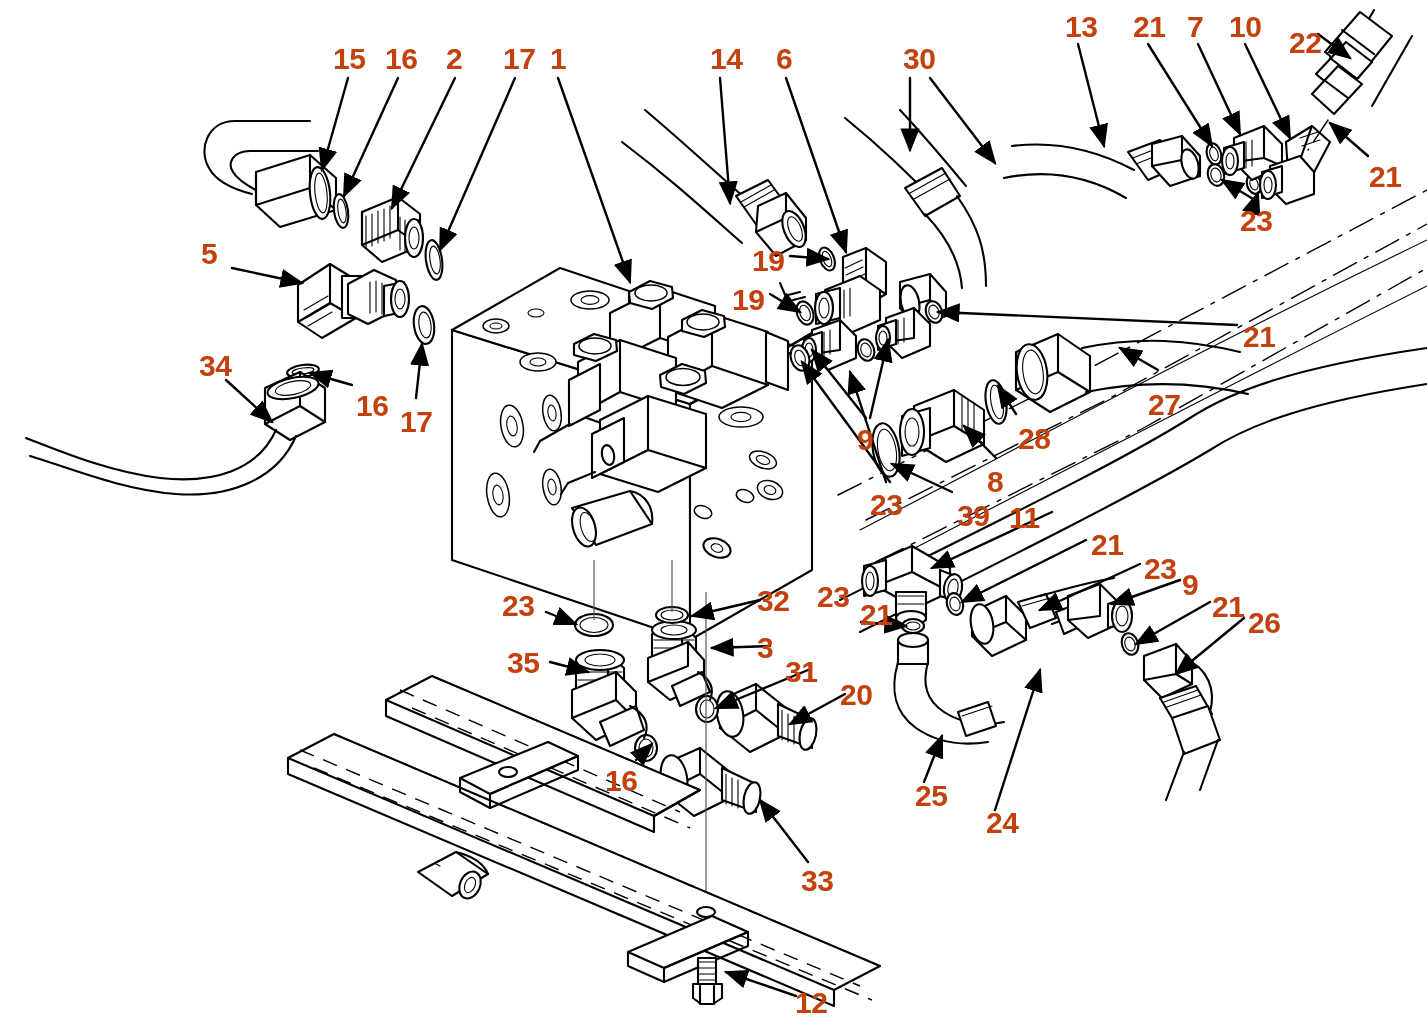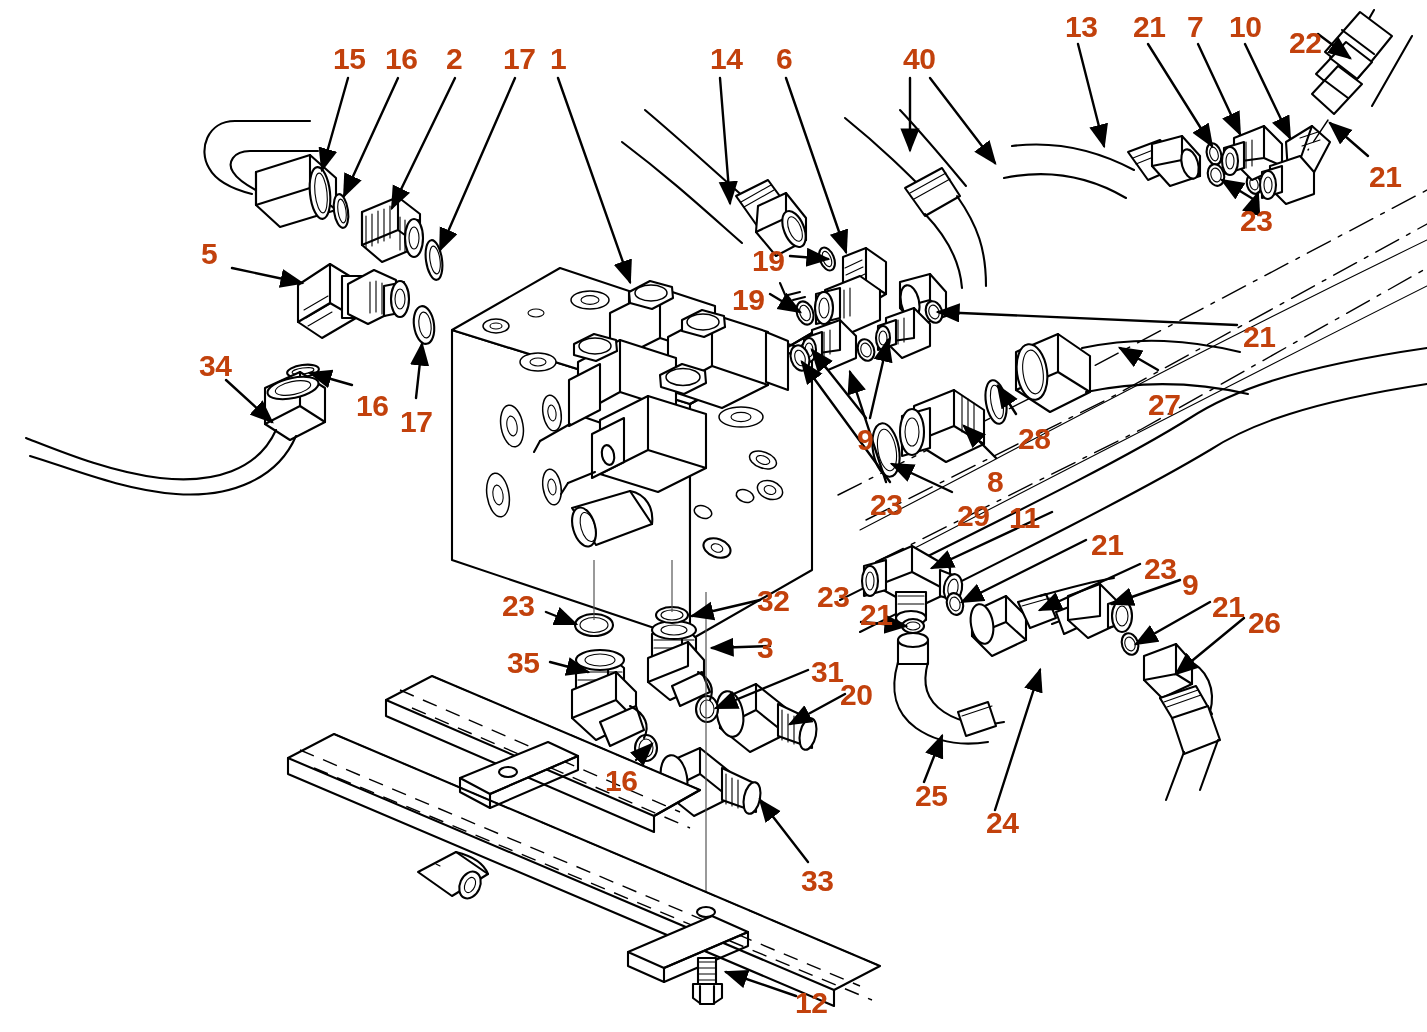--- a/index.html
+++ b/index.html
@@ -618,53 +618,53 @@
 </svg>
 
 <div>
   <div class="callout" style="left:333px;top:44px">15</div>
   <div class="callout" style="left:385px;top:44px">16</div>
   <div class="callout" style="left:446px;top:44px">2</div>
   <div class="callout" style="left:503px;top:44px">17</div>
   <div class="callout" style="left:550px;top:44px">1</div>
   <div class="callout" style="left:710px;top:44px">14</div>
   <div class="callout" style="left:776px;top:44px">6</div>
-  <div class="callout" style="left:903px;top:44px">40</div>
+  <div class="callout" style="left:903px;top:44px">30</div>
   <div class="callout" style="left:1065px;top:12px">13</div>
   <div class="callout" style="left:1133px;top:12px">21</div>
   <div class="callout" style="left:1187px;top:12px">7</div>
   <div class="callout" style="left:1229px;top:12px">10</div>
   <div class="callout" style="left:1289px;top:28px">22</div>
   <div class="callout" style="left:1369px;top:162px">21</div>
   <div class="callout" style="left:1240px;top:206px">23</div>
   <div class="callout" style="left:201px;top:239px">5</div>
   <div class="callout" style="left:752px;top:246px">19</div>
   <div class="callout" style="left:732px;top:285px">19</div>
   <div class="callout" style="left:1243px;top:322px">21</div>
   <div class="callout" style="left:400px;top:407px">17</div>
   <div class="callout" style="left:356px;top:391px">16</div>
   <div class="callout" style="left:199px;top:351px">34</div>
   <div class="callout" style="left:1148px;top:390px">27</div>
   <div class="callout" style="left:1018px;top:424px">28</div>
   <div class="callout" style="left:857px;top:425px">9</div>
   <div class="callout" style="left:987px;top:467px">8</div>
   <div class="callout" style="left:870px;top:490px">23</div>
-  <div class="callout" style="left:957px;top:501px">29</div>
+  <div class="callout" style="left:957px;top:501px">39</div>
   <div class="callout" style="left:1009px;top:503px">11</div>
   <div class="callout" style="left:1091px;top:530px">21</div>
   <div class="callout" style="left:1144px;top:554px">23</div>
   <div class="callout" style="left:1182px;top:570px">9</div>
   <div class="callout" style="left:1212px;top:592px">21</div>
   <div class="callout" style="left:1248px;top:608px">26</div>
   <div class="callout" style="left:502px;top:591px">23</div>
   <div class="callout" style="left:757px;top:586px">32</div>
   <div class="callout" style="left:817px;top:582px">23</div>
   <div class="callout" style="left:757px;top:633px">3</div>
   <div class="callout" style="left:507px;top:648px">35</div>
-  <div class="callout" style="left:811px;top:657px">31</div>
+  <div class="callout" style="left:785px;top:657px">31</div>
   <div class="callout" style="left:840px;top:680px">20</div>
   <div class="callout" style="left:860px;top:600px">21</div>
   <div class="callout" style="left:915px;top:781px">25</div>
   <div class="callout" style="left:986px;top:808px">24</div>
   <div class="callout" style="left:605px;top:766px">16</div>
   <div class="callout" style="left:801px;top:866px">33</div>
   <div class="callout" style="left:795px;top:988px">12</div>
 </div>
 
 </div>

